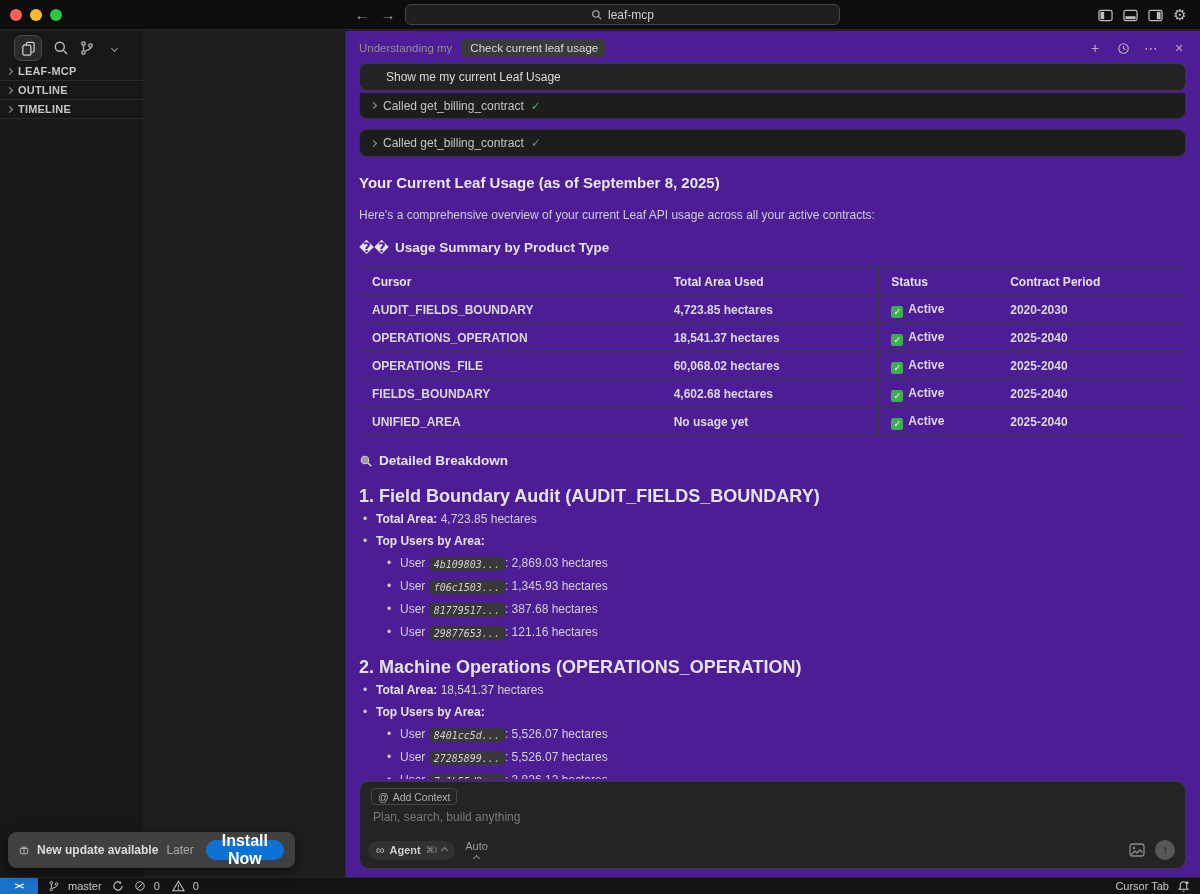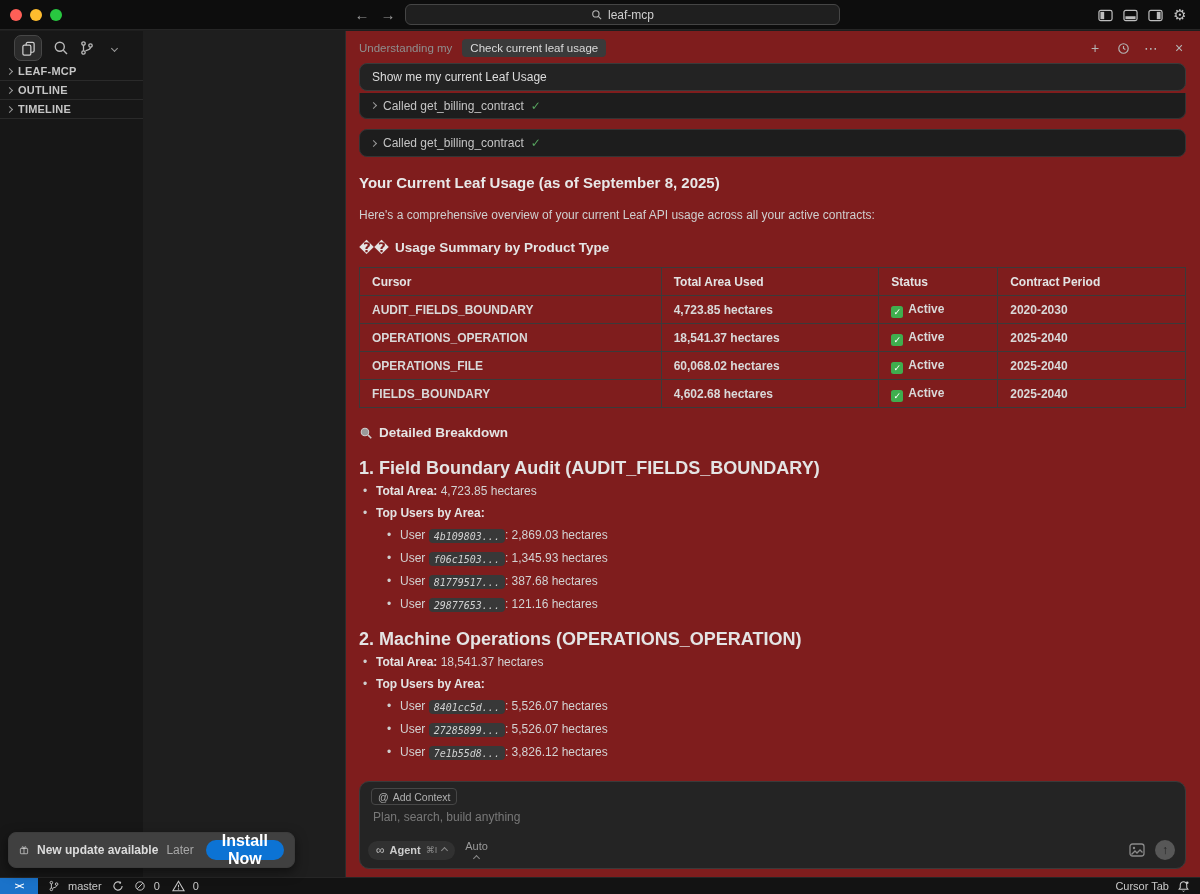--- a/index.html
+++ b/index.html
@@ -26,30 +26,30 @@
   .siderow .lbl { font-size:11px; font-weight:700; color:#c5c5c5; letter-spacing:.2px; }
   .chev { display:inline-block; width:5px; height:5px; border-right:1.4px solid #9a9a9a; border-bottom:1.4px solid #9a9a9a; }
   .chev.right { transform:rotate(-45deg); }
   .chev.down { transform:rotate(45deg); }
   .chev.up { transform:rotate(-135deg); }
 
   
   .editor { position:absolute; left:143px; top:31px; width:202px; height:846px; background:#1e1e1e; }
 
   
-  .chat { position:absolute; left:345px; top:31px; width:855px; height:846px; background:#7f1d1d; border-left:1px solid #2c2c2c; }
+  .chat { position:absolute; left:345px; top:31px; width:855px; height:846px; background:#4c1d95; border-left:1px solid #2c2c2c; }
   .chattabs { position:absolute; left:13px; right:12px; top:5px; height:23px; display:flex; align-items:center; gap:10px; }
   .tab-inactive { font-size:11.5px; color:#8f8f8f; white-space:nowrap; }
   .tab-active { font-size:11.5px; color:#dadada; background:#3a3a3a; border-radius:4px; padding:3px 8px; white-space:nowrap; }
   .tabspacer { flex:1; }
   .tabic { color:#b5b5b5; font-size:14px; width:18px; text-align:center; line-height:18px; }
 
   .chatbody { position:absolute; left:13px; top:30px; width:827px; height:718px; overflow:hidden; }
 
-  .usermsg { margin-top:2px; height:28px; background:#232323; border:1px solid #3a3a3a; border-radius:8px; display:flex; align-items:center; padding:0 12px; font-size:12px; color:#dcdcdc; }
+  .usermsg { margin-top:2px; height:28px; background:#232323; border:1px solid #3a3a3a; border-radius:8px; display:flex; align-items:center; padding:0 26px; font-size:12px; color:#dcdcdc; }
   .toolcall { height:28px; background:#1d1d1d; border:1px solid #343434; border-radius:8px; display:flex; align-items:center; gap:7px; padding:0 11px; font-size:12px; color:#c4c4c4; }
   .toolcall.clipped { margin-top:2px; height:26px; border-top:none; border-radius:0 0 8px 8px; }
   .toolcall.full { margin-top:10px; }
   .toolcall .ok { color:#57a55f; font-size:12px; font-weight:700; }
 
   .h2 { margin-top:16px; font-size:15px; font-weight:700; color:#e8e8e8; line-height:20px; }
   .intro { margin-top:14px; font-size:12px; color:#cfcfcf; line-height:16px; }
   .h3 { margin-top:16px; font-size:13.5px; font-weight:700; color:#e4e4e4; line-height:18px; display:flex; align-items:center; gap:6px; }
 
   table.usage { margin-top:10px; width:827px; border-collapse:collapse; }
@@ -248,20 +248,26 @@
         </tr>
         <tr>
           <td>OPERATIONS_FILE</td>
           <td>60,068.02 hectares</td>
           <td><span class="okbox">✓</span><span>Active</span></td>
           <td>2025-2040</td>
         </tr>
         <tr>
           <td>FIELDS_BOUNDARY</td>
           <td>4,602.68 hectares</td>
+          <td><span class="okbox">✓</span><span>Active</span></td>
+          <td>2025-2040</td>
+        </tr>
+        <tr>
+          <td>UNIFIED_AREA</td>
+          <td>No usage yet</td>
           <td><span class="okbox">✓</span><span>Active</span></td>
           <td>2025-2040</td>
         </tr>
       </tbody>
         </table>
 
       <div class="h3">
         <svg class="i" width="14" height="14" viewBox="0 0 16 16">
             <circle cx="6.8" cy="6.8" r="4.3" fill="#9a9a9a" stroke="#cfcfcf" stroke-width="1.2"></circle>
             <line x1="10.2" y1="10.2" x2="14" y2="14" stroke="#cfcfcf" stroke-width="1.8"></line>

